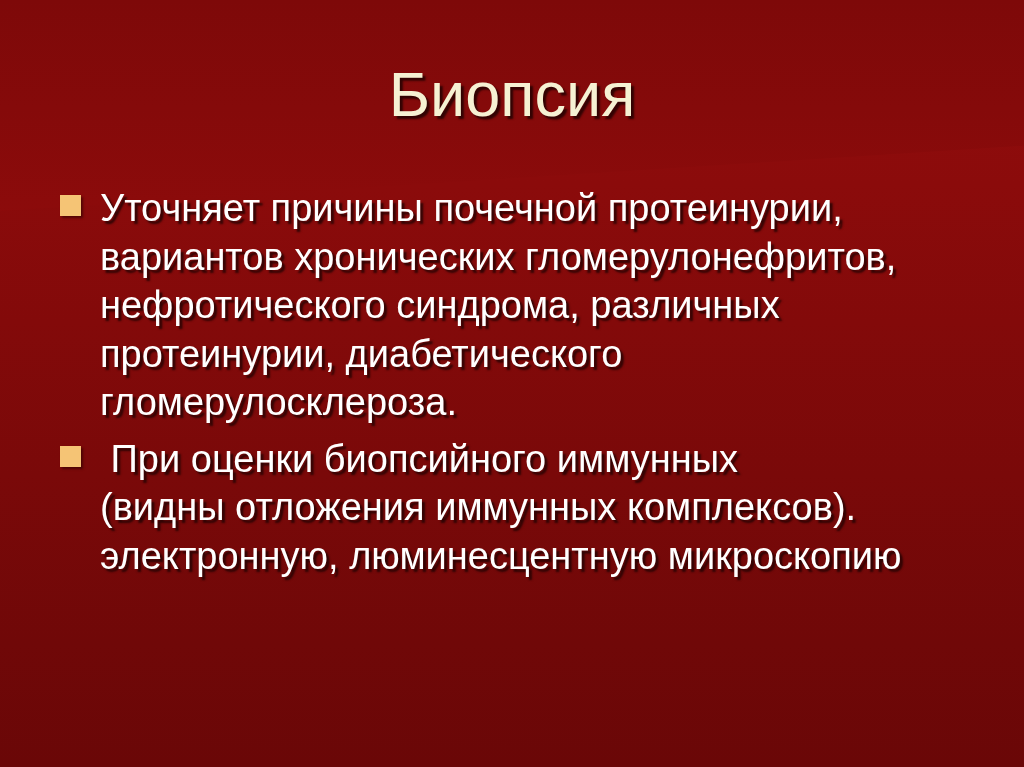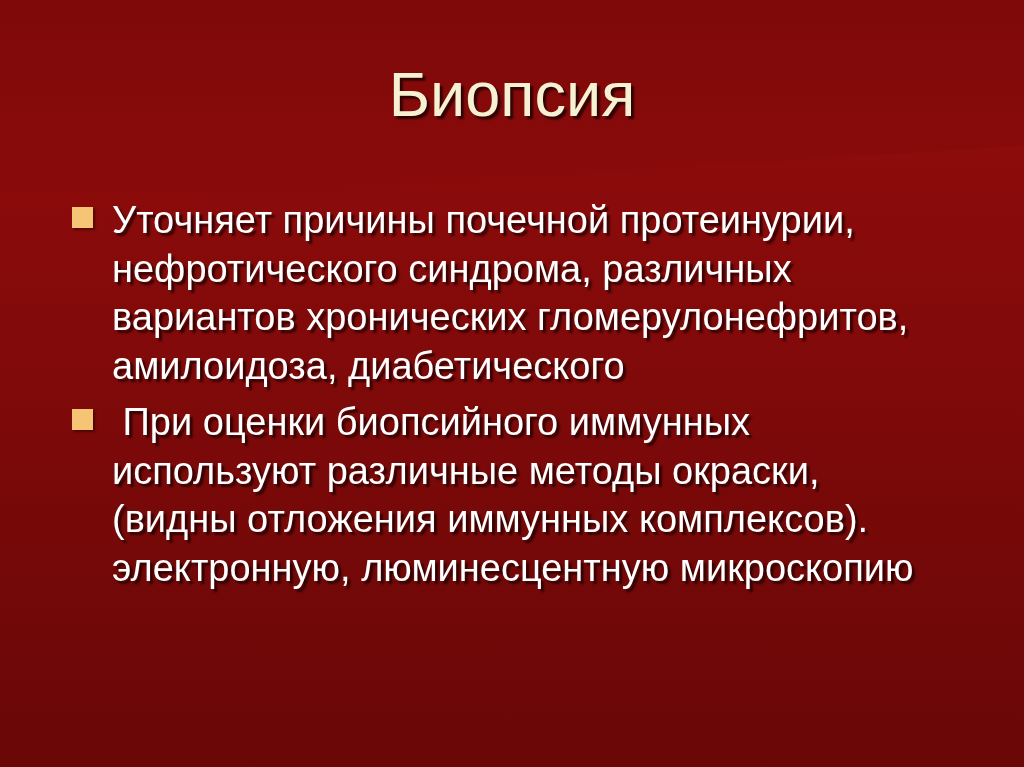--- a/index.html
+++ b/index.html
@@ -45,21 +45,21 @@
     line-height: 72px;
     color: #f6f1d3;
     text-shadow: 3px 3px 2px rgba(35, 2, 2, 0.85);
     letter-spacing: 0px;
   }
   .bullets {
     position: absolute;
     left: 60px;
     top: 184px;
     width: 900px;
-    margin: 12px;
+    margin: 0;
     padding: 0;
     list-style: none;
   }
   .bullet-item {
     position: relative;
     padding-left: 40px;
     margin: 0 0 8px 0;
   }
   .bullet-marker {
     position: absolute;
@@ -84,28 +84,28 @@
 <div class="slide">
   <div class="bg-wedge"></div>
 
   <h1 class="title">Биопсия</h1>
 
   <ul class="bullets">
     <li class="bullet-item">
       <span class="bullet-marker"></span>
       <div>
         <div class="line">Уточняет причины почечной протеинурии,</div>
+        <div class="line">вариантов хронических гломерулонефритов,</div>
         <div class="line">нефротического синдрома, различных</div>
-        <div class="line">вариантов хронических гломерулонефритов,</div>
-        <div class="line">амилоидоза, диабетического</div>
+        <div class="line">протеинурии, диабетического</div>
+        <div class="line">гломерулосклероза.</div>
       </div>
     </li>
     <li class="bullet-item">
       <span class="bullet-marker"></span>
       <div>
         <div class="line"> При оценки биопсийного иммунных</div>
-        <div class="line">используют различные методы окраски,</div>
         <div class="line">(видны отложения иммунных комплексов).</div>
         <div class="line">электронную, люминесцентную микроскопию</div>
       </div>
     </li>
   </ul>
 </div>
 
 </body></html>

